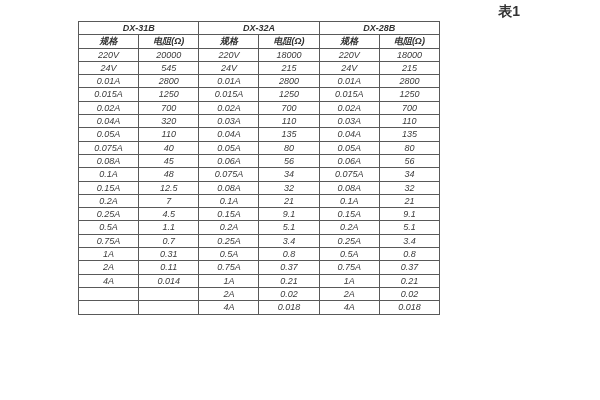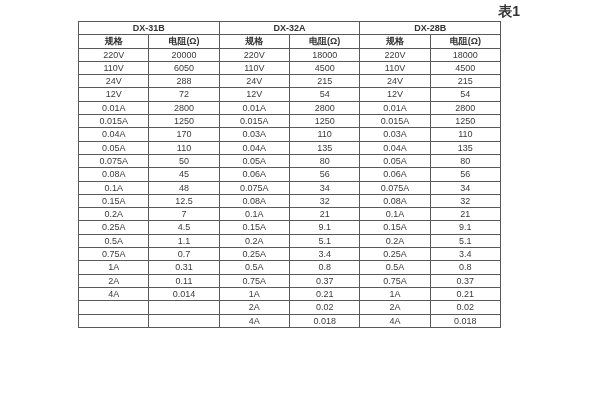--- a/index.html
+++ b/index.html
@@ -22,23 +22,24 @@
     width: 442px;
     text-align: right;
     font-size: 14px;
     font-weight: bold;
     color: #333333;
   }
   table.spec {
     position: absolute;
     left: 78px;
     top: 21px;
-    width: 423px;
+    width: 362px;
     border-collapse: collapse;
     table-layout: fixed;
+    font-style: italic;
   }
   table.spec th,
   table.spec td {
     border: 1px solid #595959;
     font-size: 9px;
     line-height: 12.3px;
     height: 12.3px;
     padding: 0;
     text-align: center;
     vertical-align: middle;
@@ -78,78 +79,70 @@
       </tr>
       <tr>
         <td>220V</td>
         <td>20000</td>
         <td>220V</td>
         <td>18000</td>
         <td>220V</td>
         <td>18000</td>
       </tr>
       <tr>
-        <td>110V</td>
-        <td>6050</td>
-        <td>110V</td>
-        <td>4500</td>
-        <td>110V</td>
-        <td>4500</td>
-      </tr>
-      <tr>
         <td>24V</td>
-        <td>288</td>
+        <td>545</td>
         <td>24V</td>
         <td>215</td>
         <td>24V</td>
         <td>215</td>
-      </tr>
-      <tr>
-        <td>12V</td>
-        <td>72</td>
-        <td>12V</td>
-        <td>54</td>
-        <td>12V</td>
-        <td>54</td>
       </tr>
       <tr>
         <td>0.01A</td>
         <td>2800</td>
         <td>0.01A</td>
         <td>2800</td>
         <td>0.01A</td>
         <td>2800</td>
       </tr>
       <tr>
         <td>0.015A</td>
         <td>1250</td>
         <td>0.015A</td>
         <td>1250</td>
         <td>0.015A</td>
         <td>1250</td>
       </tr>
       <tr>
+        <td>0.02A</td>
+        <td>700</td>
+        <td>0.02A</td>
+        <td>700</td>
+        <td>0.02A</td>
+        <td>700</td>
+      </tr>
+      <tr>
         <td>0.04A</td>
-        <td>170</td>
+        <td>320</td>
         <td>0.03A</td>
         <td>110</td>
         <td>0.03A</td>
         <td>110</td>
       </tr>
       <tr>
         <td>0.05A</td>
         <td>110</td>
         <td>0.04A</td>
         <td>135</td>
         <td>0.04A</td>
         <td>135</td>
       </tr>
       <tr>
         <td>0.075A</td>
-        <td>50</td>
+        <td>40</td>
         <td>0.05A</td>
         <td>80</td>
         <td>0.05A</td>
         <td>80</td>
       </tr>
       <tr>
         <td>0.08A</td>
         <td>45</td>
         <td>0.06A</td>
         <td>56</td>

